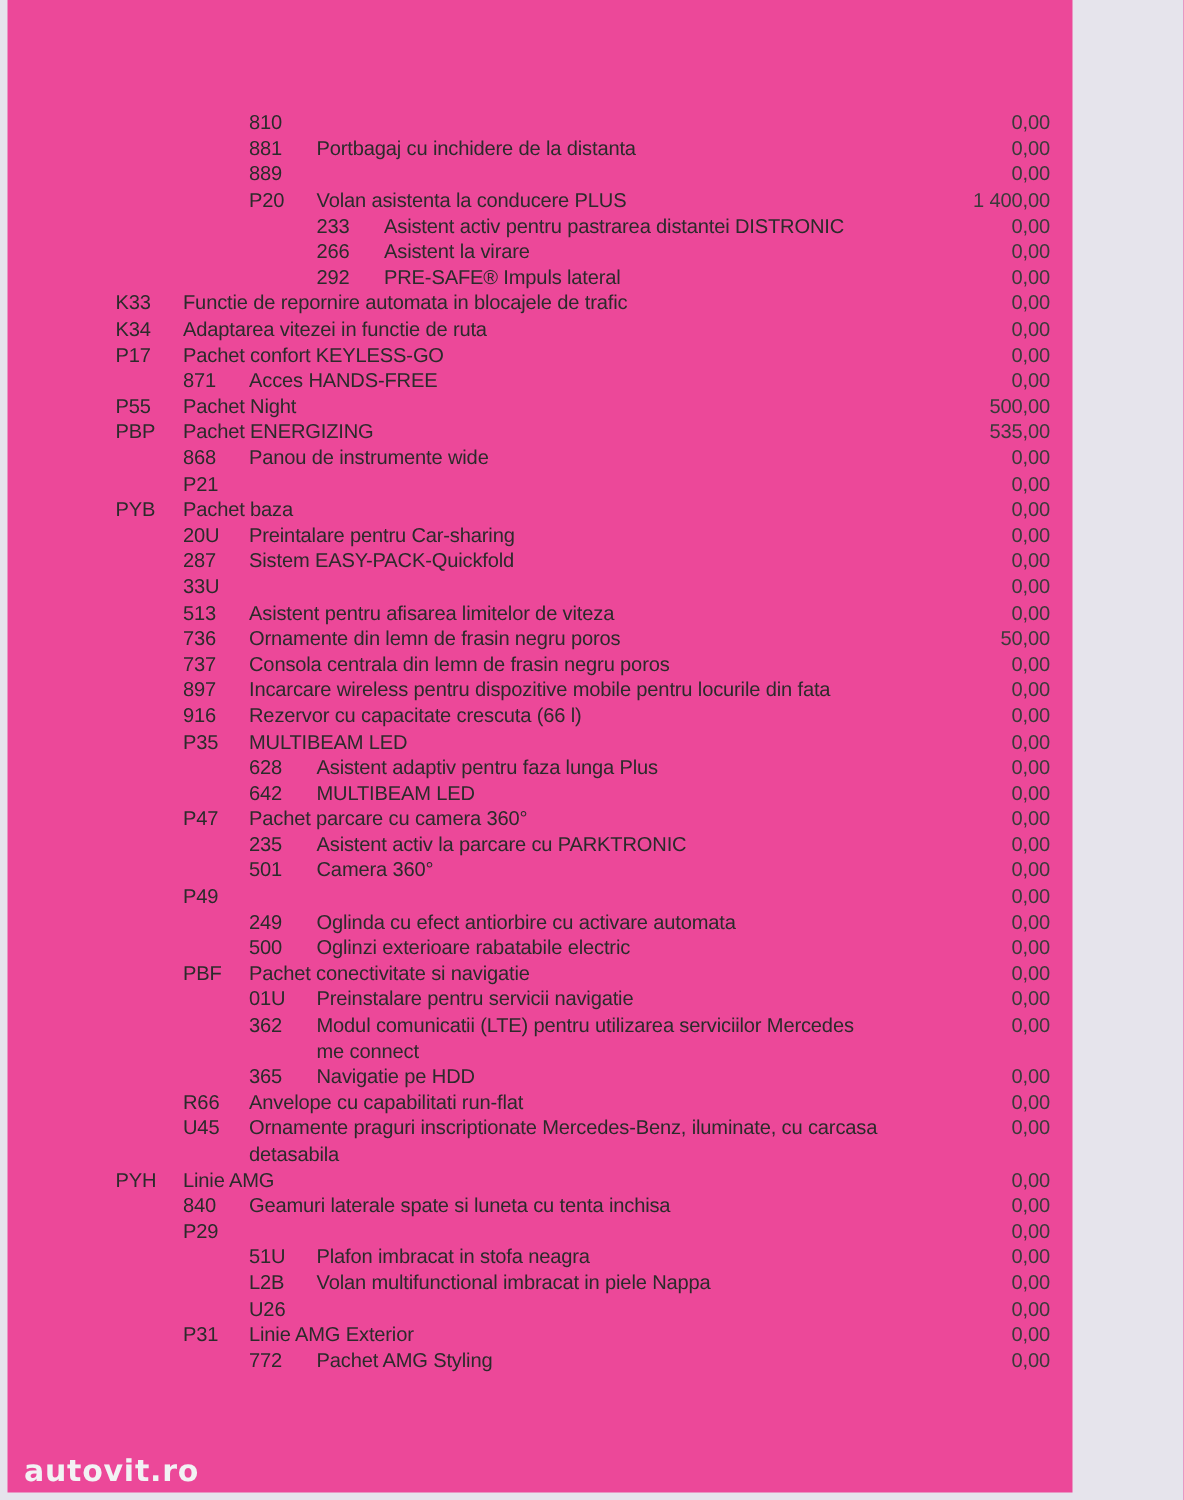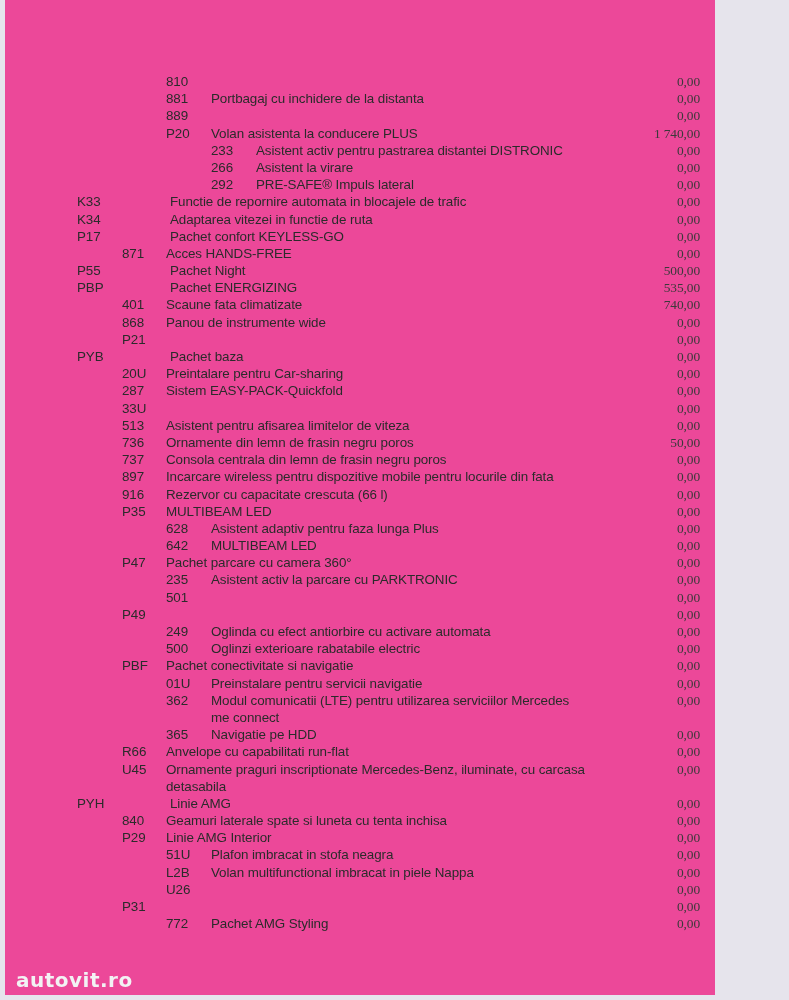--- a/index.html
+++ b/index.html
@@ -15,22 +15,22 @@
     .rows {
       position: absolute; left: 0; top: 73px; width: 778px;
     }
     .row {
       position: relative; height: 17.2px; font-size: 13.4px; line-height: 17.2px;
       color: #2b2b2b; letter-spacing: -0.1px;
     }
     .row.wrap2 { height: 34.4px; }
     .row .code { position: absolute; top: 0; white-space: nowrap; }
     .row .label { position: absolute; top: 0; white-space: normal; }
-    .row .value { position: absolute; top: 0; right: 83px; text-align: center; white-space: nowrap; color: #3a3a3a; font-family: Liberation Serif, serif; }
-    .lvl0 .code { left: 72px; } .lvl0 .label { left: 117px; width: 460px; margin-left: 48px; }
+    .row .value { position: absolute; top: 0; right: 83px; text-align: center; white-space: nowrap; color: #3a3a3a; }
+    .lvl0 .code { left: 72px; } .lvl0 .label { left: 117px; width: 460px; }
     .lvl1 .code { left: 117px; } .lvl1 .label { left: 161px; width: 420px; }
     .lvl2 .code { left: 161px; } .lvl2 .label { left: 206px; width: 380px; }
     .lvl3 .code { left: 206px; } .lvl3 .label { left: 251px; width: 340px; }
     .watermark {
       position: absolute; left: 11px; top: 968px; font-size: 20px;
       color: #f2f2f4; letter-spacing: 0.5px;
       font-family: "DejaVu Sans", sans-serif; font-weight: bold;
     }
   </style>
 </head>
@@ -47,21 +47,21 @@
         <span class="label">Portbagaj cu inchidere de la distanta</span>
         <span class="value">0,00</span>
       </div>
       <div class="row lvl2">
         <span class="code">889</span>
         <span class="value">0,00</span>
       </div>
       <div class="row lvl2">
         <span class="code">P20</span>
         <span class="label">Volan asistenta la conducere PLUS</span>
-        <span class="value">1 740,00</span>
+        <span class="value">1 400,00</span>
       </div>
       <div class="row lvl3">
         <span class="code">233</span>
         <span class="label">Asistent activ pentru pastrarea distantei DISTRONIC</span>
         <span class="value">0,00</span>
       </div>
       <div class="row lvl3">
         <span class="code">266</span>
         <span class="label">Asistent la virare</span>
         <span class="value">0,00</span>
@@ -95,25 +95,20 @@
         <span class="code">P55</span>
         <span class="label">Pachet Night</span>
         <span class="value">500,00</span>
       </div>
       <div class="row lvl0">
         <span class="code">PBP</span>
         <span class="label">Pachet ENERGIZING</span>
         <span class="value">535,00</span>
       </div>
       <div class="row lvl1">
-        <span class="code">401</span>
-        <span class="label">Scaune fata climatizate</span>
-        <span class="value">740,00</span>
-      </div>
-      <div class="row lvl1">
         <span class="code">868</span>
         <span class="label">Panou de instrumente wide</span>
         <span class="value">0,00</span>
       </div>
       <div class="row lvl1">
         <span class="code">P21</span>
         <span class="value">0,00</span>
       </div>
       <div class="row lvl0">
         <span class="code">PYB</span>
@@ -179,20 +174,21 @@
         <span class="label">Pachet parcare cu camera 360°</span>
         <span class="value">0,00</span>
       </div>
       <div class="row lvl2">
         <span class="code">235</span>
         <span class="label">Asistent activ la parcare cu PARKTRONIC</span>
         <span class="value">0,00</span>
       </div>
       <div class="row lvl2">
         <span class="code">501</span>
+        <span class="label">Camera 360°</span>
         <span class="value">0,00</span>
       </div>
       <div class="row lvl1">
         <span class="code">P49</span>
         <span class="value">0,00</span>
       </div>
       <div class="row lvl2">
         <span class="code">249</span>
         <span class="label">Oglinda cu efect antiorbire cu activare automata</span>
         <span class="value">0,00</span>
@@ -237,39 +233,39 @@
         <span class="label">Linie AMG</span>
         <span class="value">0,00</span>
       </div>
       <div class="row lvl1">
         <span class="code">840</span>
         <span class="label">Geamuri laterale spate si luneta cu tenta inchisa</span>
         <span class="value">0,00</span>
       </div>
       <div class="row lvl1">
         <span class="code">P29</span>
-        <span class="label">Linie AMG Interior</span>
         <span class="value">0,00</span>
       </div>
       <div class="row lvl2">
         <span class="code">51U</span>
         <span class="label">Plafon imbracat in stofa neagra</span>
         <span class="value">0,00</span>
       </div>
       <div class="row lvl2">
         <span class="code">L2B</span>
         <span class="label">Volan multifunctional imbracat in piele Nappa</span>
         <span class="value">0,00</span>
       </div>
       <div class="row lvl2">
         <span class="code">U26</span>
         <span class="value">0,00</span>
       </div>
       <div class="row lvl1">
         <span class="code">P31</span>
+        <span class="label">Linie AMG Exterior</span>
         <span class="value">0,00</span>
       </div>
       <div class="row lvl2">
         <span class="code">772</span>
         <span class="label">Pachet AMG Styling</span>
         <span class="value">0,00</span>
       </div>
     </div>
   <div class="watermark">autovit.ro</div>
 </div>

